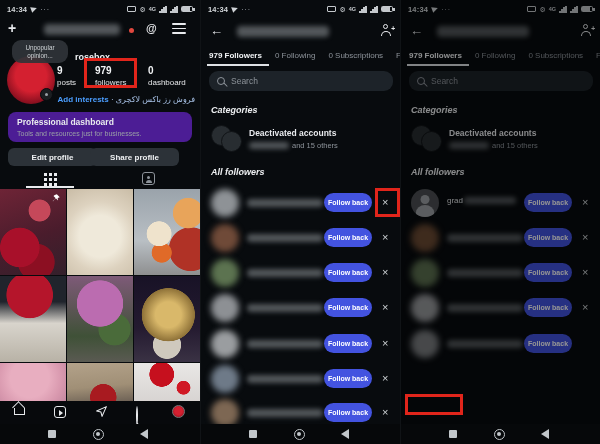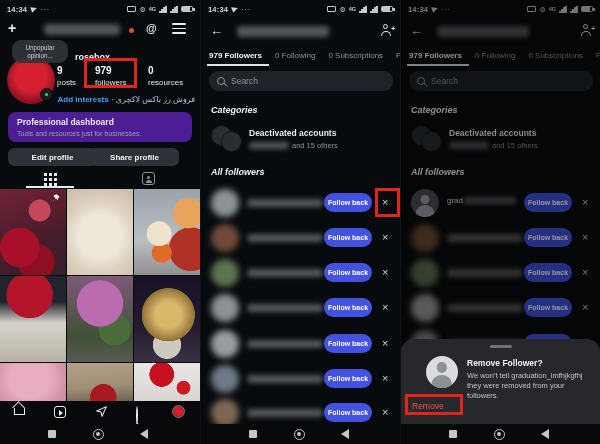--- a/index.html
+++ b/index.html
@@ -182,21 +182,21 @@
     <div class="stat" style="left:57px">
       <div class="v">9</div>
       <div class="l">posts</div>
     </div>
     <div class="stat" style="left:95px">
       <div class="v">979</div>
       <div class="l">followers</div>
     </div>
     <div class="stat" style="left:148px">
       <div class="v">0</div>
-      <div class="l">resources</div>
+      <div class="l">dashboard</div>
     </div>
     <div class="redbox" style="left:84px;top:58px;width:53px;height:30px"></div>
 
     <div class="bio-line">
       <span>فروش رز باکس لاکچری</span>
       <span>·</span>
       <span class="bio-link">Add interests</span>
     </div>
 
     <div class="dash-card">
@@ -440,27 +440,20 @@
       <span class="fx x-glyph">×</span>
     </div>
     <div class="frow" style="top:327px">
       <span class="av avatar-blur" style="background:#7a7d80"></span>
       <span class="un blurbar"></span>
       <button class="fbtn">Follow back</button>
     </div>
 
     <div class="dim"></div>
 
-    <div class="sheet">
-      <span class="handle"></span>
-      <span class="d-avatar person-av"></span>
-      <div class="d-title">Remove Follower?</div>
-      <div class="d-body">We won't tell graduation_imfhjkgfhj they were removed from your followers.</div>
-      <div class="d-remove">Remove</div>
-    </div>
     <div class="redbox z30" style="left:4px;top:394px;width:58px;height:21px"></div>
 
     <div class="andnav z30">
       <span class="an-sq"></span>
       <span class="an-ci"></span>
       <span class="an-tr"></span>
     </div>
   </div>
 </div>
 

